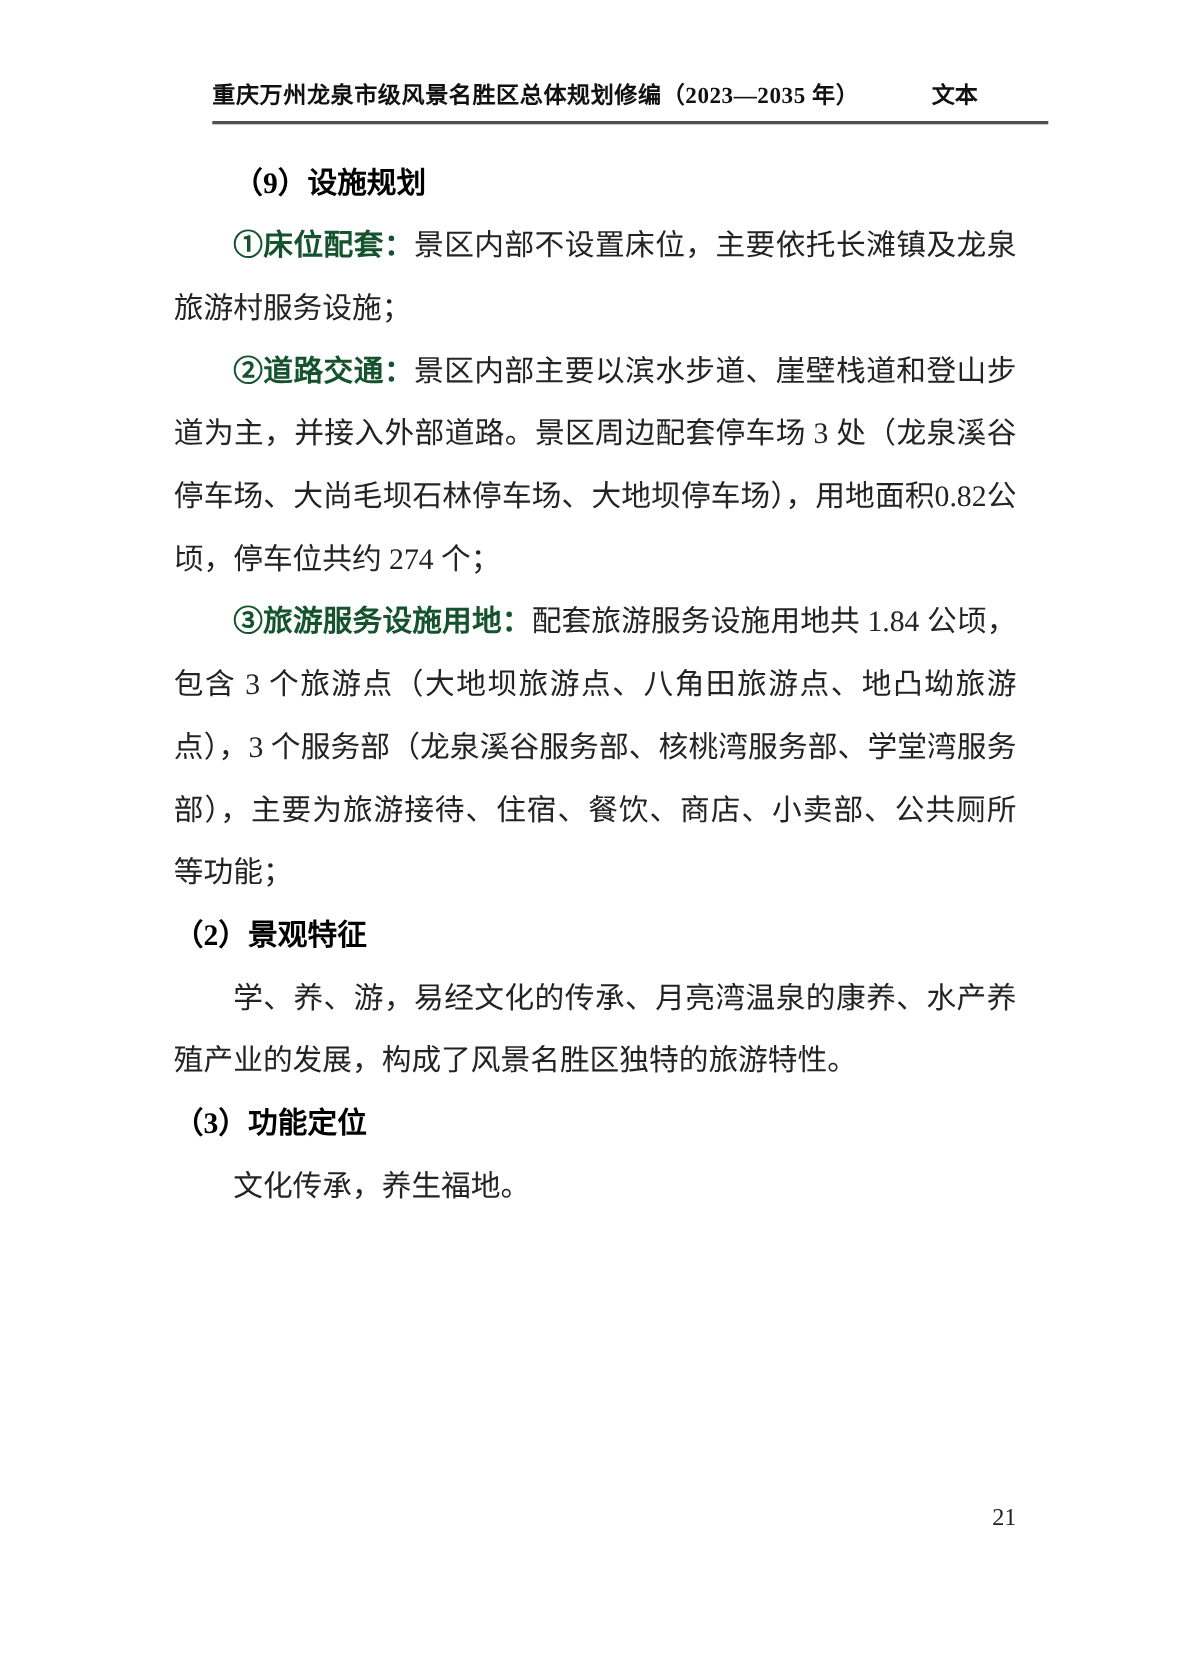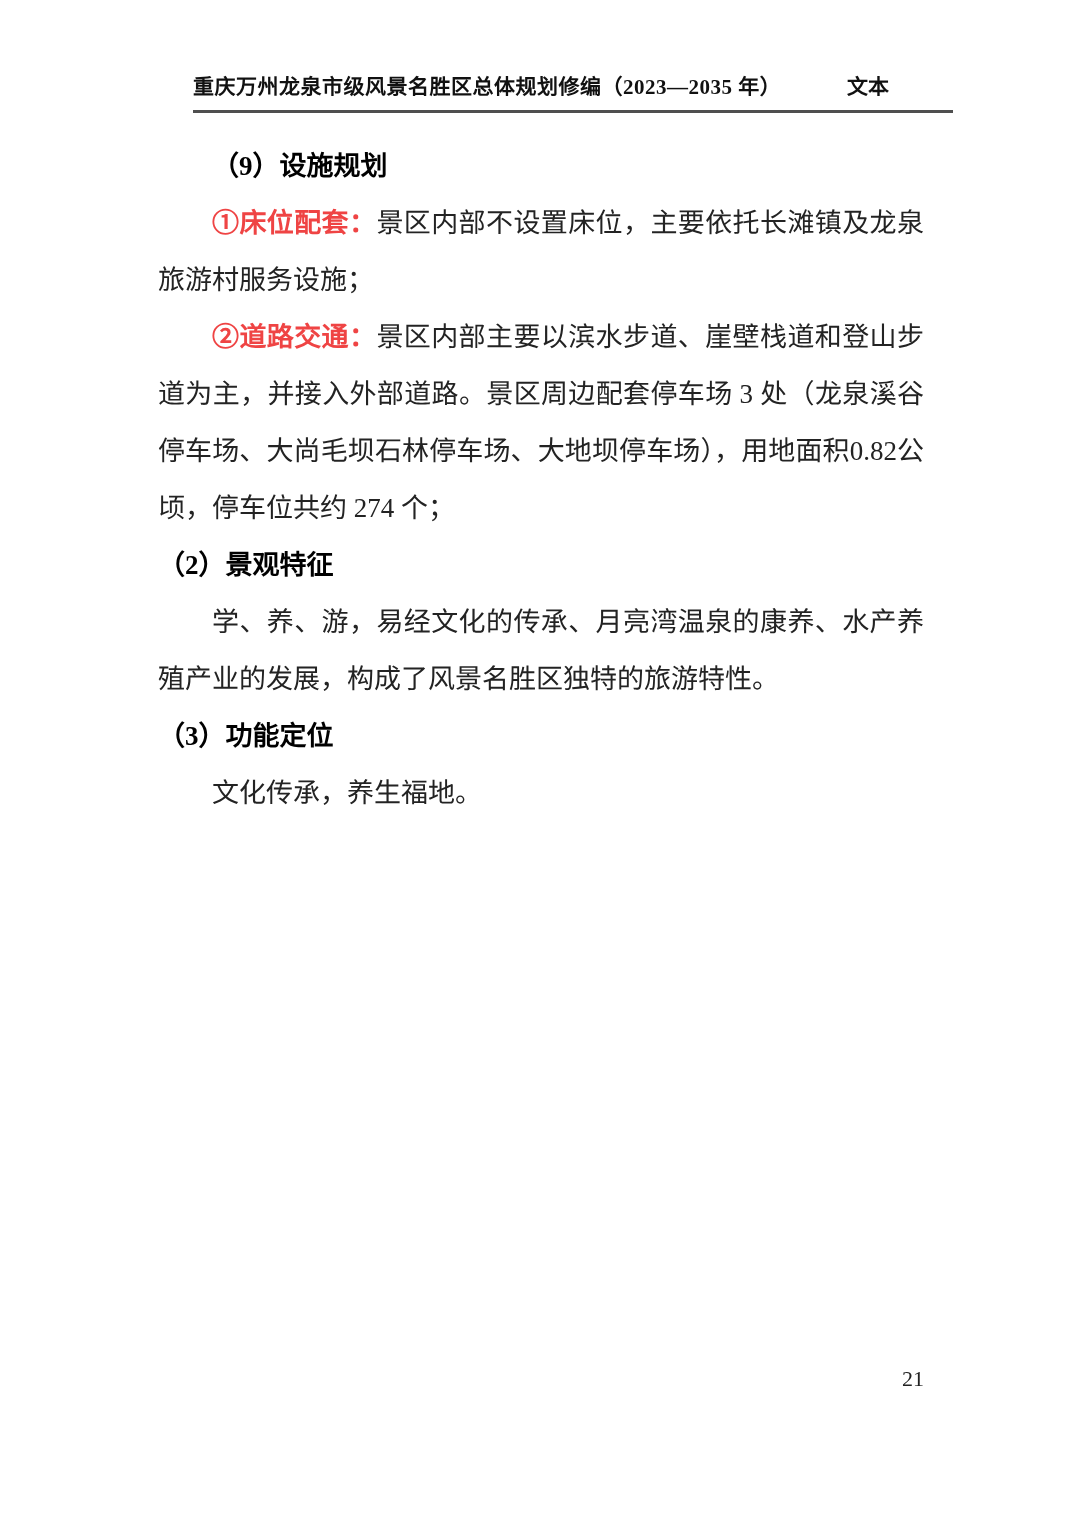--- a/index.html
+++ b/index.html
@@ -67,21 +67,21 @@
     text-indent: 0;
     text-align: left;
     color: #000;
   }
   p.body-para {
     text-indent: 2em;
     color: #232323;
   }
   p.body-para b.para-label {
     font-weight: bold;
-    color: #ef4444;
+    color: #14532d;
     margin-top: 20px;
   }
   
   .page-footer {
     position: absolute;
     left: 158px;
     top: 1366px;
     width: 766px;
     text-align: right;
     font-size: 22px;
@@ -97,20 +97,21 @@
 </header>
 
 <main class="doc-content">
 
   <p class="h-indent">（9）设施规划</p>
 
   <p class="body-para"><b class="para-label">①床位配套：</b><span>景区内部不设置床位，主要依托长滩镇及龙泉旅游村服务设施；</span></p>
 
   <p class="body-para"><b class="para-label">②道路交通：</b><span>景区内部主要以滨水步道、崖壁栈道和登山步道为主，并接入外部道路。景区周边配套停车场 3 处（龙泉溪谷停车场、大尚毛坝石林停车场、大地坝停车场），用地面积0.82公顷，停车位共约 274 个；</span></p>
 
+  <p class="body-para"><b class="para-label">③旅游服务设施用地：</b><span>配套旅游服务设施用地共 1.84 公顷，包含 3 个旅游点（大地坝旅游点、八角田旅游点、地凸坳旅游点），3 个服务部（龙泉溪谷服务部、核桃湾服务部、学堂湾服务部），主要为旅游接待、住宿、餐饮、商店、小卖部、公共厕所等功能；</span></p>
 
 
 
 
 
   <p class="h-flush">（2）景观特征</p>
 
   <p class="body-para">学、养、游，易经文化的传承、月亮湾温泉的康养、水产养殖产业的发展，构成了风景名胜区独特的旅游特性。</p>
 
   <p class="h-flush">（3）功能定位</p>

